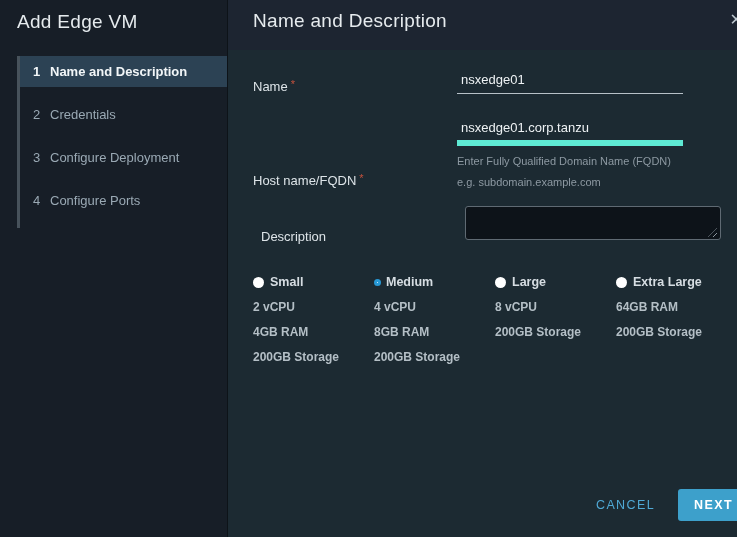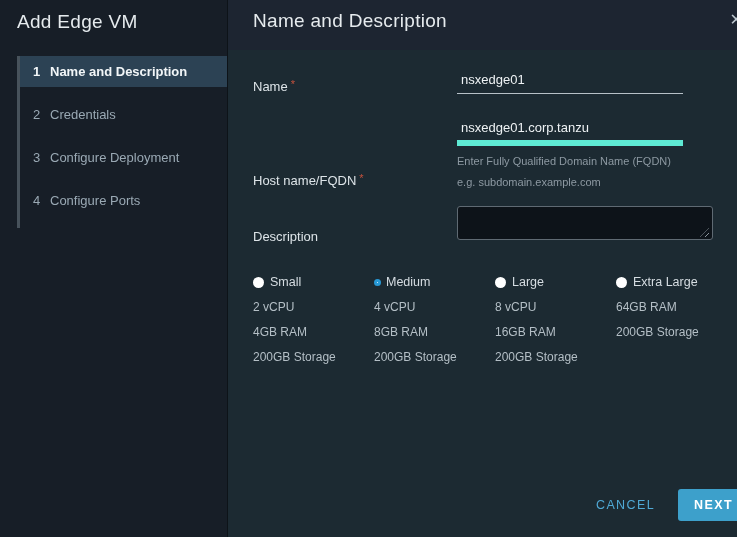--- a/index.html
+++ b/index.html
@@ -65,21 +65,21 @@
     width:256px;height:34px;background:#0d1319;border:1px solid #5f6a73;
     border-radius:3px;resize:none;outline:none;color:#eef2f4;
     font-size:13px;font-family:"Liberation Sans",sans-serif;padding:4px 6px;
   }
   .resize-handle{
     position:absolute;right:4px;bottom:7px;width:9px;height:9px;
     background:repeating-linear-gradient(135deg,transparent 0 2.5px,#8a949c 2.5px 3.5px);
     clip-path:polygon(100% 0,0 100%,100% 100%);
   }
   
-  .ff-grid{display:grid;grid-template-columns:repeat(4,121px);margin-top:13px;}
+  .ff-grid{display:grid;grid-template-columns:repeat(4,121px);margin-top:13px;font-weight:bold;}
   .ff-option-label{display:flex;align-items:center;font-size:12.5px;color:#d6dde2;cursor:pointer;}
   .radio{
     display:inline-block;width:11px;height:11px;border-radius:50%;
     background:#ffffff;margin-right:6px;flex:none;
   }
   .radio.selected{
     width:7px;height:7px;border:3px solid #2798d5;background:#ffffff;margin-right:5px;
   }
   .spec{font-size:12px;color:#b4bfc6;margin-top:11px;}
   
@@ -144,21 +144,21 @@
         <div class="flabel">
           <span>Host name/FQDN</span><span class="req">*</span>
         </div>
         <div>
           <input class="underline-input focused" type="text" value="nsxedge01.corp.tanzu" style="">
           <div class="helper">Enter Fully Qualified Domain Name (FQDN)</div>
           <div class="helper">e.g. subdomain.example.com</div>
         </div>
       </div>
 
-      <div class="frow" style="margin-top:18px;">
+      <div class="frow" style="margin-top:18px;margin-left:8px;">
         <div class="flabel" style="padding-top:6px;">Description</div>
         <div class="textarea-wrap">
           <textarea class="desc-textarea" style=""></textarea>
           <span class="resize-handle"></span>
         </div>
       </div>
 
       <div style="margin-top:31px;">
 
         <div class="ff-grid">
@@ -182,21 +182,20 @@
             <div class="spec">8GB RAM</div>
             <div class="spec">200GB Storage</div>
           </div>
 
           <div>
             <div class="ff-option-label">
               <span class="radio"></span>
               <span>Large</span>
             </div>
             <div class="spec">8 vCPU</div>
-            <div class="spec">16GB RAM</div>
             <div class="spec">200GB Storage</div>
           </div>
 
           <div>
             <div class="ff-option-label">
               <span class="radio"></span>
               <span>Extra Large</span>
             </div>
             <div class="spec">64GB RAM</div>
             <div class="spec">200GB Storage</div>

